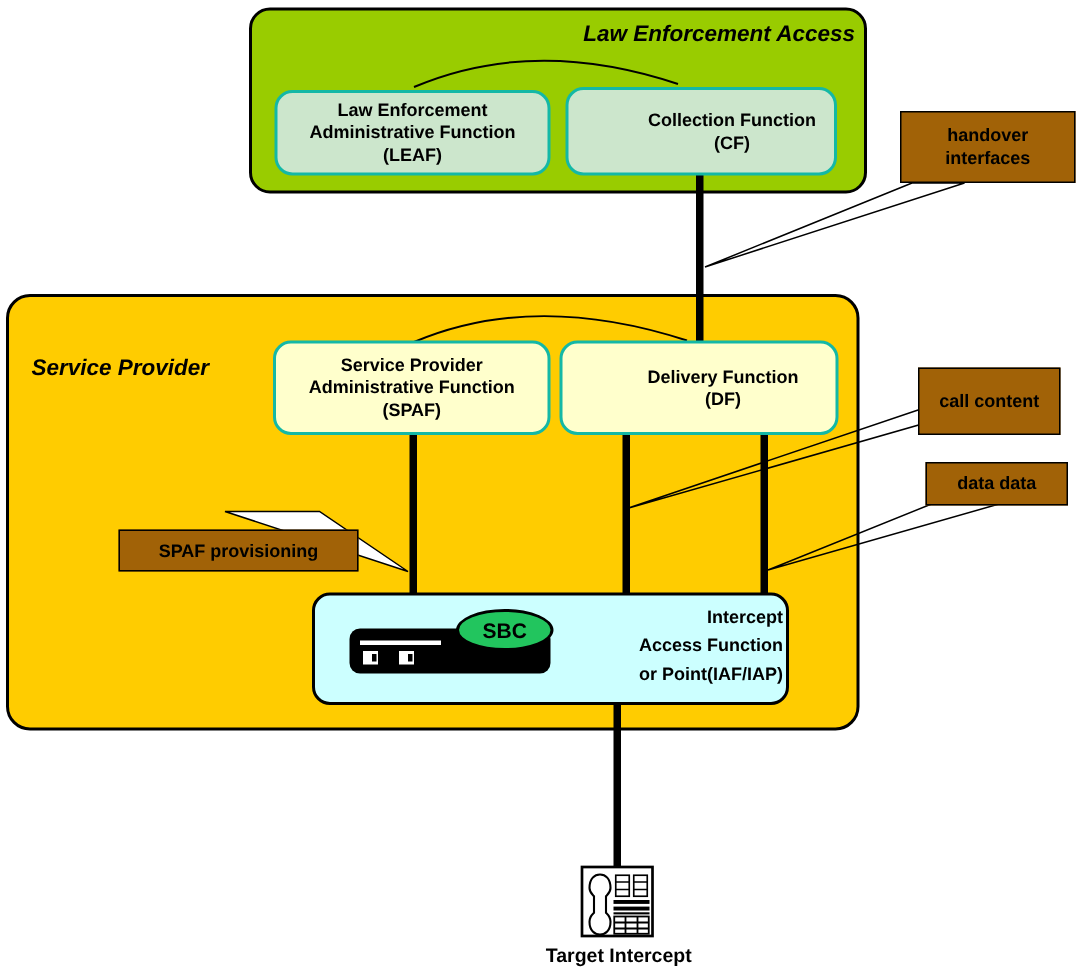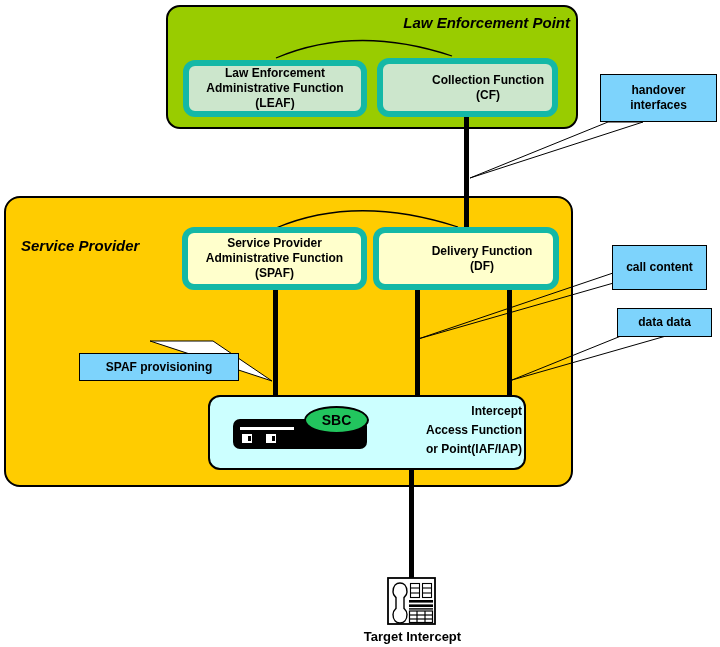--- a/index.html
+++ b/index.html
@@ -10,38 +10,38 @@
   }
   .abs{position:absolute;}
   
   .group-box{border:2px solid #000;border-radius:16px;z-index:1;}
   #lea-box{left:166px;top:5px;width:412px;height:124px;background:#99CC00;border-radius:14px;}
   #sp-box{left:4px;top:196px;width:569px;height:291px;background:#FFCC00;}
   
   #connector-layer{left:0;top:0;width:720px;height:647px;z-index:2;}
   
   .node{
-    border:6px solid #14b8a6;border-radius:12px;z-index:3;
+    border:2px solid #14b8a6;border-radius:12px;z-index:3;
     display:flex;align-items:center;justify-content:center;text-align:center;
     font-weight:bold;font-size:12px;line-height:15px;white-space:pre-line;
   }
   .pale-green{background:#CCE6CC;}
   .pale-yellow{background:#FFFFCC;}
   #leaf-node{left:183px;top:60px;width:184px;height:57px;}
   #cf-node{left:377px;top:58px;width:181px;height:59px;padding-left:41px;}
   #spaf-node{left:182px;top:227px;width:185px;height:63px;}
   #df-node{left:373px;top:227px;width:186px;height:63px;padding-left:32px;}
   #iaf-node{left:208px;top:395px;width:318px;height:75px;background:#CCFFFF;border-radius:12px;z-index:3;border:2px solid #000;}
   
   .group-title{font-style:italic;font-weight:bold;font-size:15px;z-index:3;white-space:nowrap;}
   #lea-title{left:320px;top:14px;width:250px;text-align:right;}
   #sp-title{left:21px;top:237px;}
   
   .callout{
-    background:#7dd3fc;border:1.5px solid #000;z-index:3;
+    background:#a16207;border:1.5px solid #000;z-index:3;
     display:flex;align-items:center;justify-content:center;text-align:center;
     font-weight:bold;font-size:12px;line-height:15px;white-space:pre-line;
   }
   #handover-callout{left:600px;top:74px;width:117px;height:48px;}
   #spaf-prov-callout{left:79px;top:313px;width:160px;height:28px;margin-top:40px;}
   #call-content-callout{left:612px;top:245px;width:95px;height:45px;}
   #call-data-callout{left:617px;top:308px;width:95px;height:29px;}
   
   #iaf-label{left:375px;top:402px;width:147px;text-align:right;font-weight:bold;font-size:12px;line-height:19px;white-space:pre-line;z-index:4;}
   
@@ -96,21 +96,21 @@
       <rect x="409" y="604.4" width="24" height="2.6" fill="#000"></rect>
       <rect x="409" y="608.2" width="24" height="1.4" fill="#000"></rect>
       <rect x="409.5" y="611" width="23" height="11.5" fill="#fff" stroke="#000" stroke-width="1.2"></rect>
       <line x1="417" y1="611" x2="417" y2="622.5" stroke="#000" stroke-width="1.2"></line>
       <line x1="425" y1="611" x2="425" y2="622.5" stroke="#000" stroke-width="1.2"></line>
       <line x1="409.5" y1="615" x2="432.5" y2="615" stroke="#000" stroke-width="1.2"></line>
       <line x1="409.5" y1="619" x2="432.5" y2="619" stroke="#000" stroke-width="1.2"></line>
     </g>
   </svg>
 
-  <div class="abs group-title" id="lea-title">Law Enforcement Point</div>
+  <div class="abs group-title" id="lea-title">Law Enforcement Access</div>
   <div class="abs group-title" id="sp-title">Service Provider</div>
 
   <div class="abs node pale-green" id="leaf-node">Law Enforcement
 Administrative Function
 (LEAF)</div>
   <div class="abs node pale-green" id="cf-node">Collection Function
 (CF)</div>
   <div class="abs node pale-yellow" id="spaf-node">Service Provider
 Administrative Function
 (SPAF)</div>

